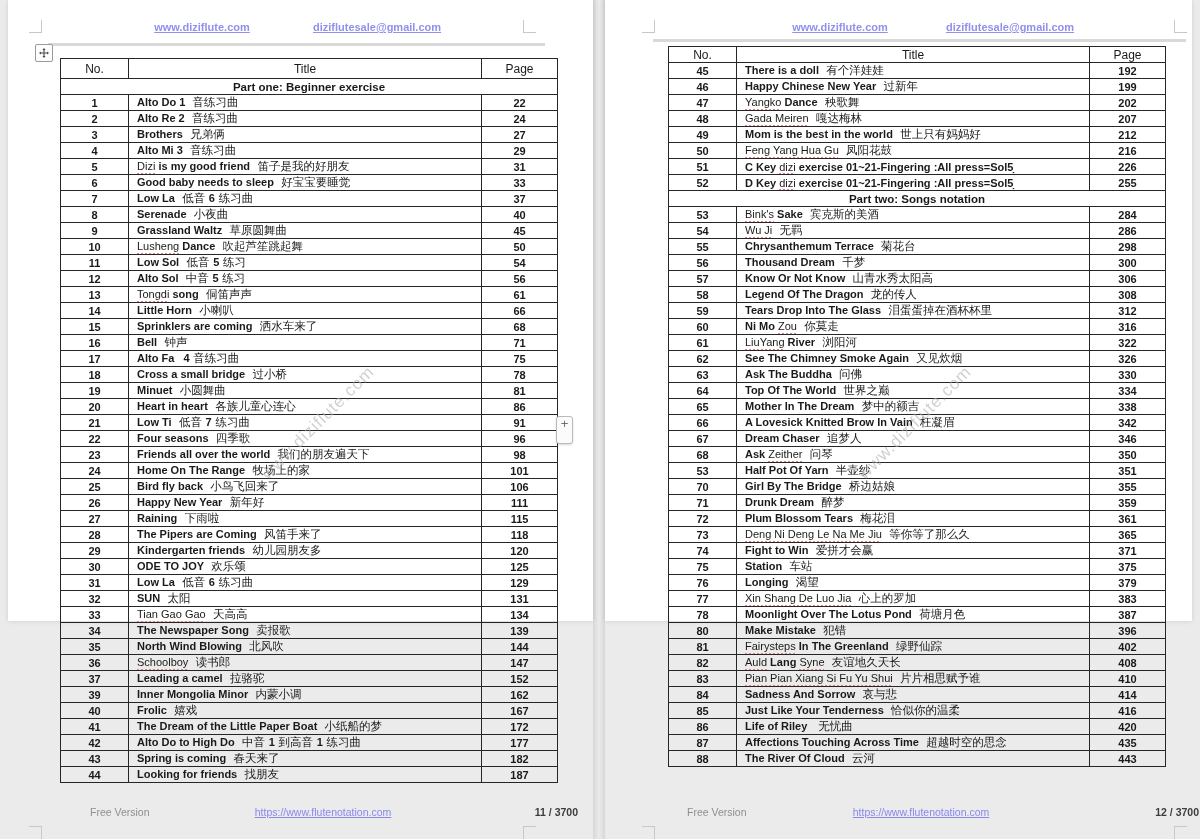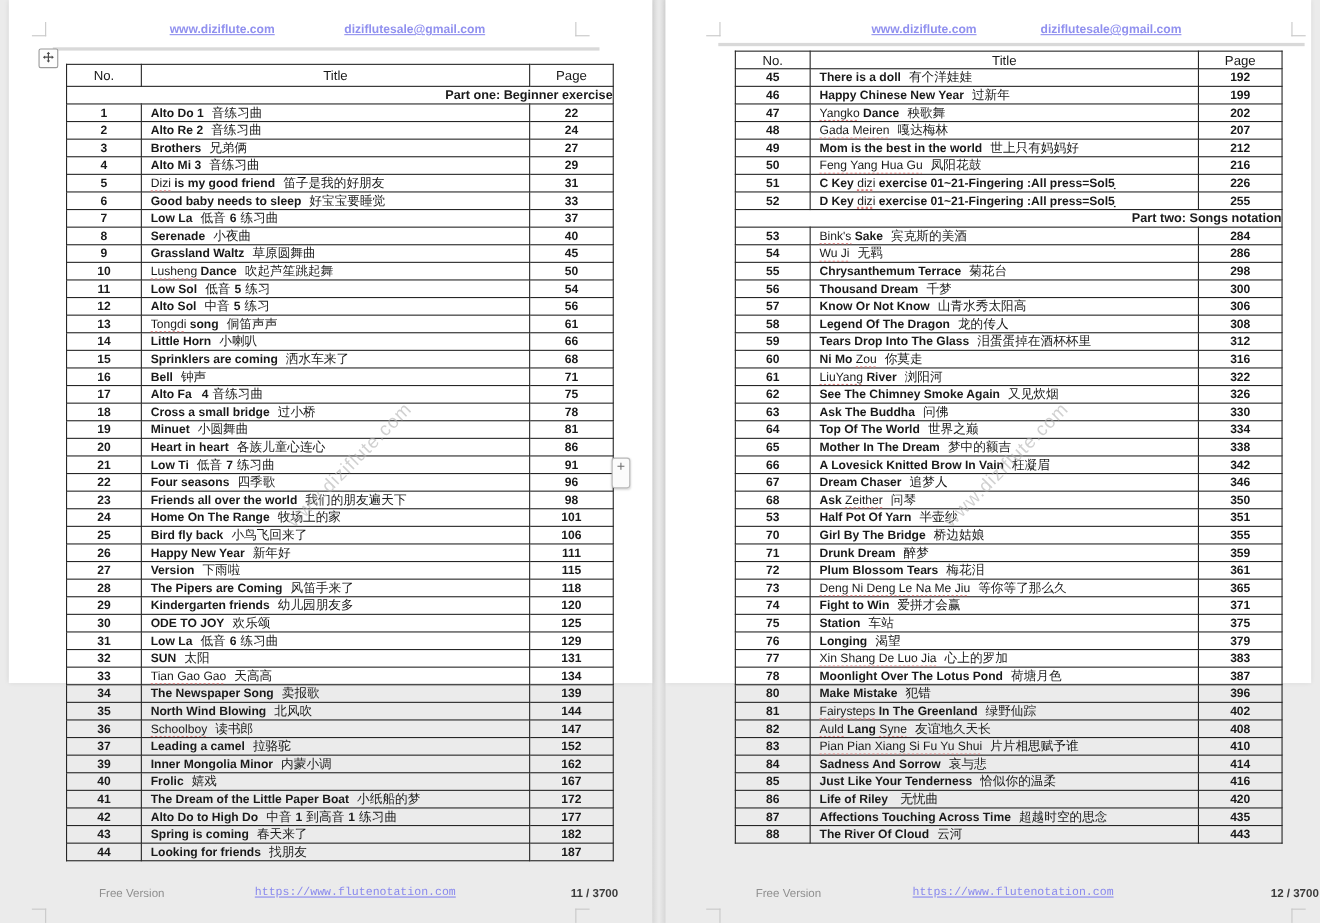--- a/index.html
+++ b/index.html
@@ -44,21 +44,21 @@
   .page[data-page="1"] .cmark.br{left:569px;top:826px;}
 
   
   .toc{position:absolute;border-collapse:collapse;table-layout:fixed;width:497px;}
   .page[data-page="0"] .toc{left:52px;top:58px;}
   .page[data-page="1"] .toc{left:63px;top:46px;}
   .toc td,.toc th{border:1px solid #262626;padding:0;overflow:hidden;}
   .toc th{font-size:12px;font-weight:normal;color:#1a1a1a;height:19px;text-align:center;}
   .page[data-page="1"] .toc th{height:15px;}
   .toc td{height:15px;font-size:11px;color:#1a1a1a;vertical-align:middle;}
-  .section-row td{font-weight:bold;font-size:11.5px;text-align:right;}
+  .section-row td{font-weight:bold;font-size:11.5px;text-align:center;}
   .c-no{text-align:center;font-weight:bold;}
   .c-title{text-align:left;padding-left:8px !important;white-space:pre;}
   .c-page{text-align:center;color:#2b2bd8;font-weight:bold;cursor:pointer;}
   .seg-e{font-weight:bold;}
   .seg-w{font-weight:normal;text-decoration:underline dotted #e08585 2px;text-underline-offset:3px;}
   .seg-z{font-family:"DejaVu Serif",serif;font-weight:400;font-size:11.5px;}
 
   
   .handle{position:absolute;left:27px;top:44px;width:16px;height:16px;border:1px solid #9a9a9a;
     border-radius:2px;background:#fdfdfd;display:flex;align-items:center;justify-content:center;cursor:move;}
@@ -69,23 +69,23 @@
   .plusbtn span{font-size:13px;line-height:14px;color:#6d6d6d;}
 
   
   .watermark{position:absolute;left:160px;top:413px;width:300px;text-align:center;
     transform:rotate(-45deg);font-size:17px;color:#b2b2b2;opacity:.6;letter-spacing:1px;
     z-index:6;pointer-events:none;}
 
   
   .pfooter{position:absolute;top:806px;left:0;width:100%;height:14px;font-size:10.5px;padding-left:45px;}
   .f-left{position:absolute;left:82px;color:#8f8f8f;}
-  .f-center{position:absolute;left:50%;transform:translateX(-50%);color:#8888ee;text-decoration:underline;cursor:pointer;font-family:Liberation Mono, monospace;}
+  .f-center{position:absolute;left:50%;transform:translateX(-50%);color:#8888ee;text-decoration:underline;cursor:pointer;}
   .f-right{position:absolute;color:#3c3c3c;font-weight:600;}
-  .page[data-page="0"] .f-right{right:76px;}
+  .page[data-page="0"] .f-right{right:60px;}
   .page[data-page="1"] .f-right{right:38px;}
 </style>
 </head>
 <body>
 
 <div class="gutter"></div>
 
 <div class="page" data-page="0">
   <a class="hlink l1">www.diziflute.com</a>
   <a class="hlink l2">diziflutesale@gmail.com</a>
@@ -245,21 +245,21 @@
           <td class="c-title"><span class="seg-e">Bird fly back</span><span class="seg-z">  小鸟飞回来了</span></td>
           <td class="c-page">106</td>
         </tr>
         <tr>
           <td class="c-no">26</td>
           <td class="c-title"><span class="seg-e">Happy New Year</span><span class="seg-z">  新年好</span></td>
           <td class="c-page">111</td>
         </tr>
         <tr>
           <td class="c-no">27</td>
-          <td class="c-title"><span class="seg-e">Version</span><span class="seg-z">  下雨啦</span></td>
+          <td class="c-title"><span class="seg-e">Raining</span><span class="seg-z">  下雨啦</span></td>
           <td class="c-page">115</td>
         </tr>
         <tr>
           <td class="c-no">28</td>
           <td class="c-title"><span class="seg-e">The Pipers are Coming</span><span class="seg-z">  风笛手来了</span></td>
           <td class="c-page">118</td>
         </tr>
         <tr>
           <td class="c-no">29</td>
           <td class="c-title"><span class="seg-e">Kindergarten friends</span><span class="seg-z">  幼儿园朋友多</span></td>

